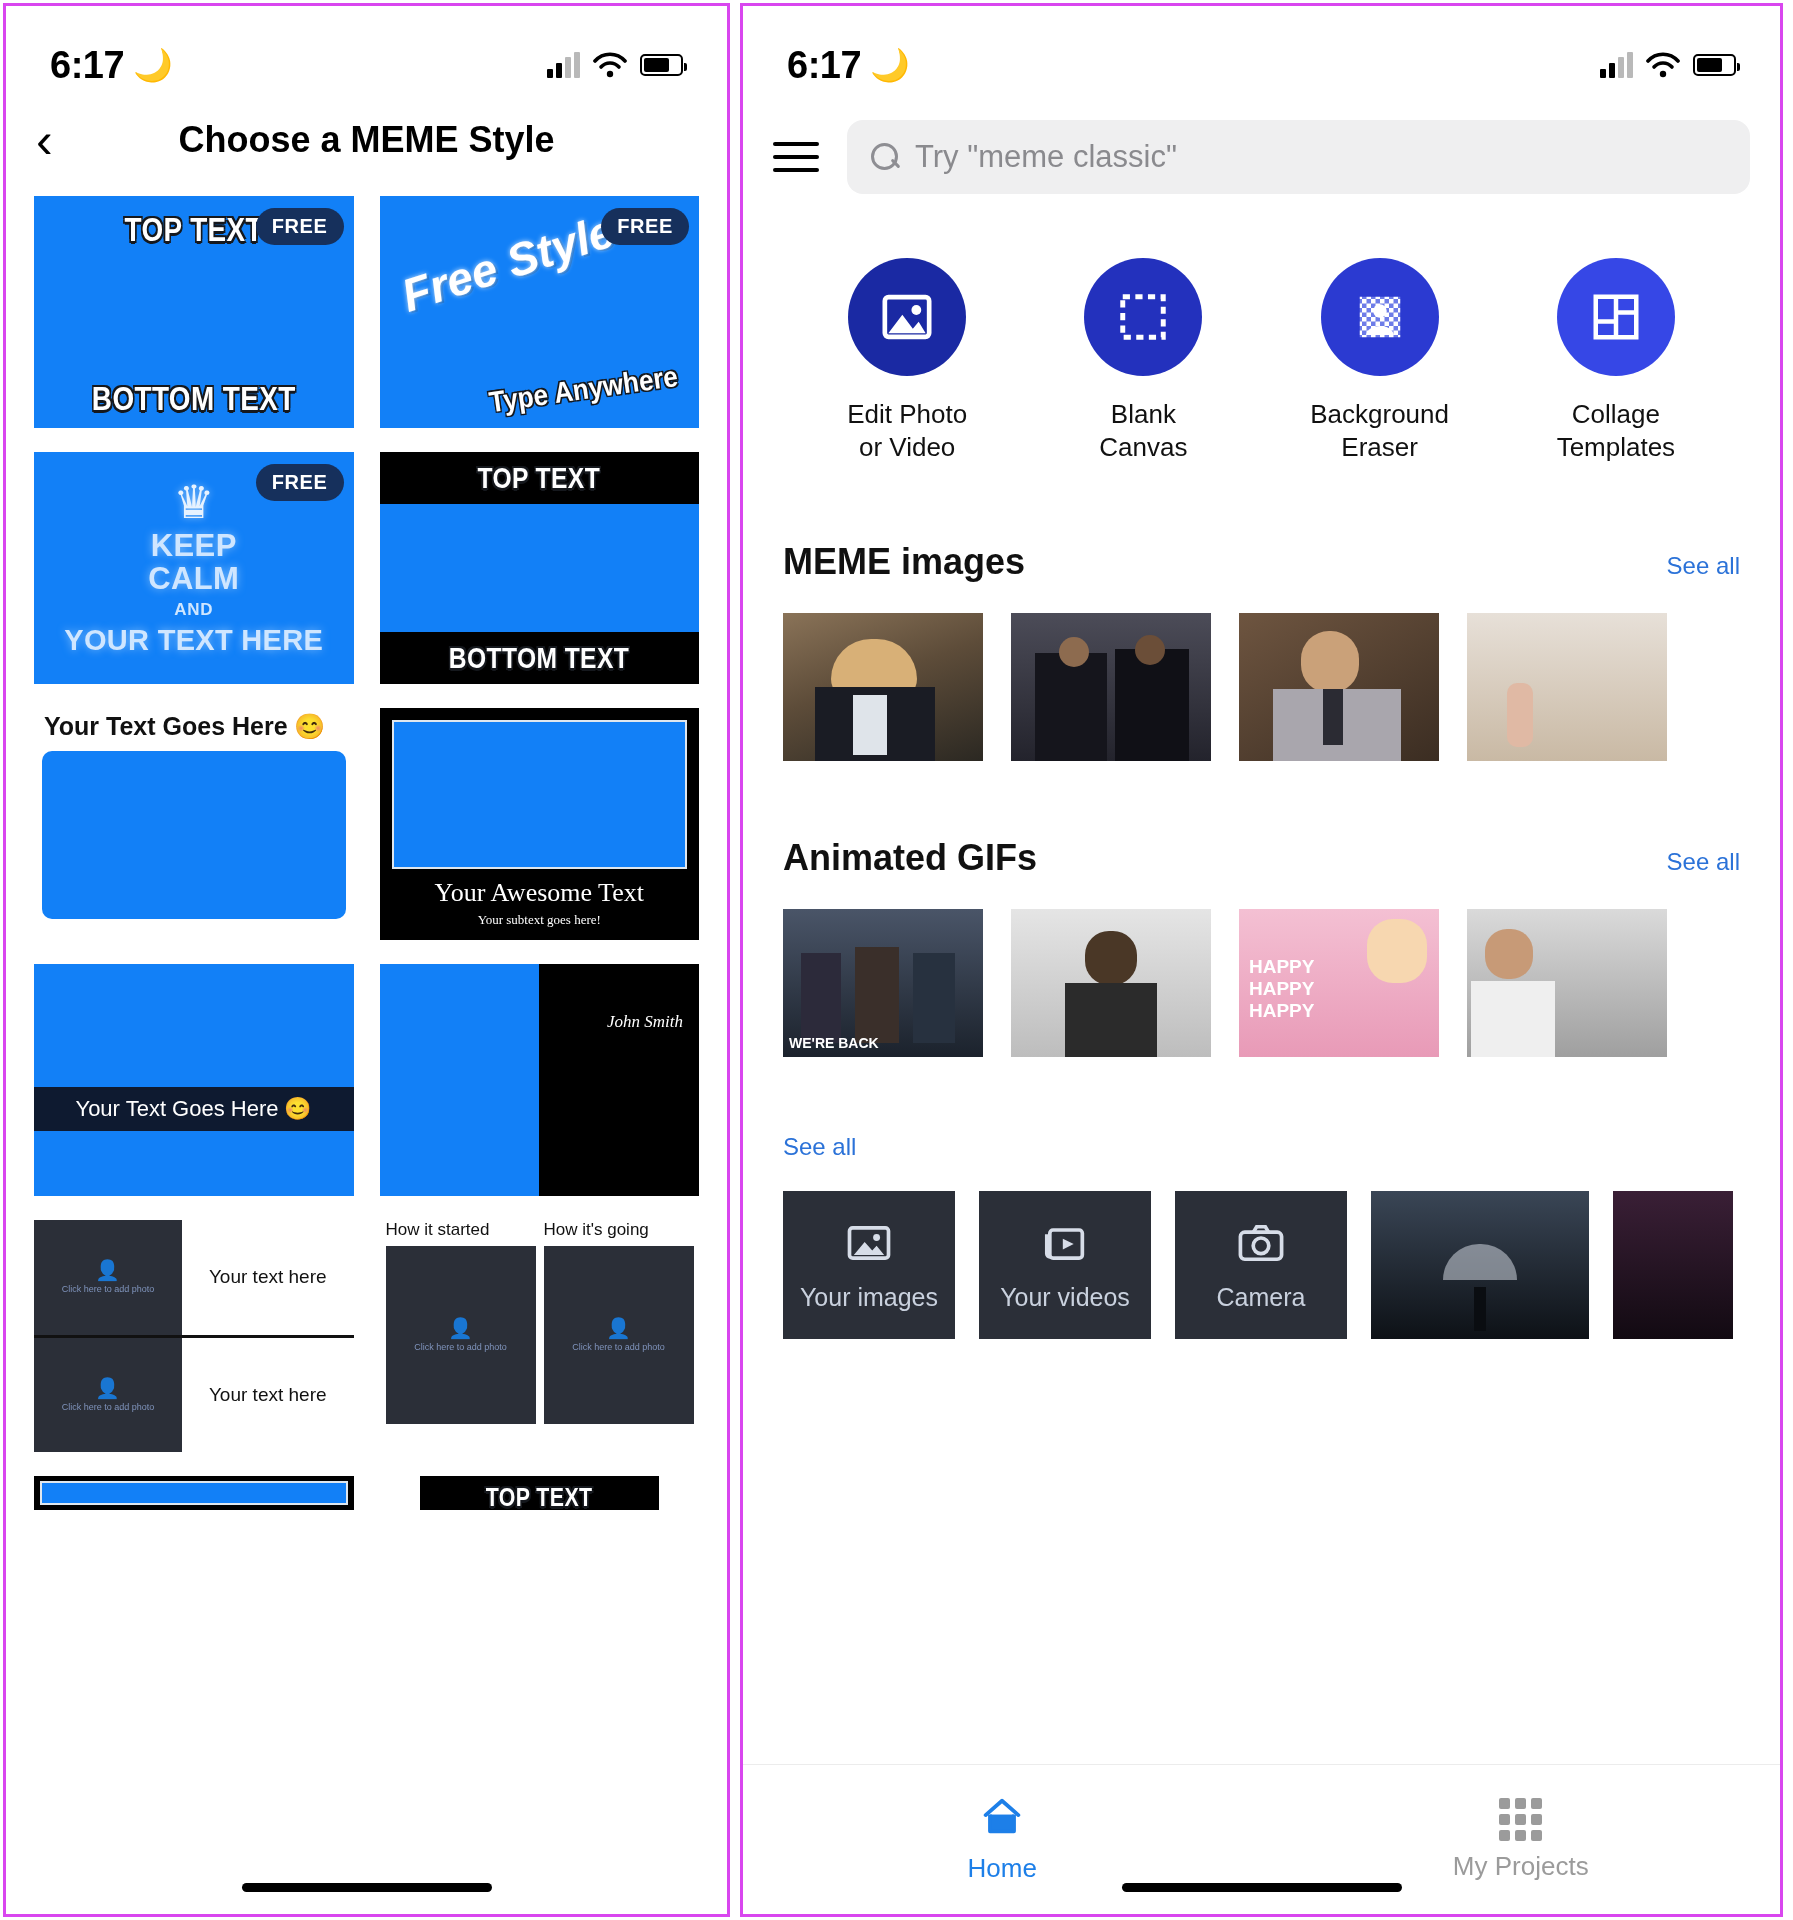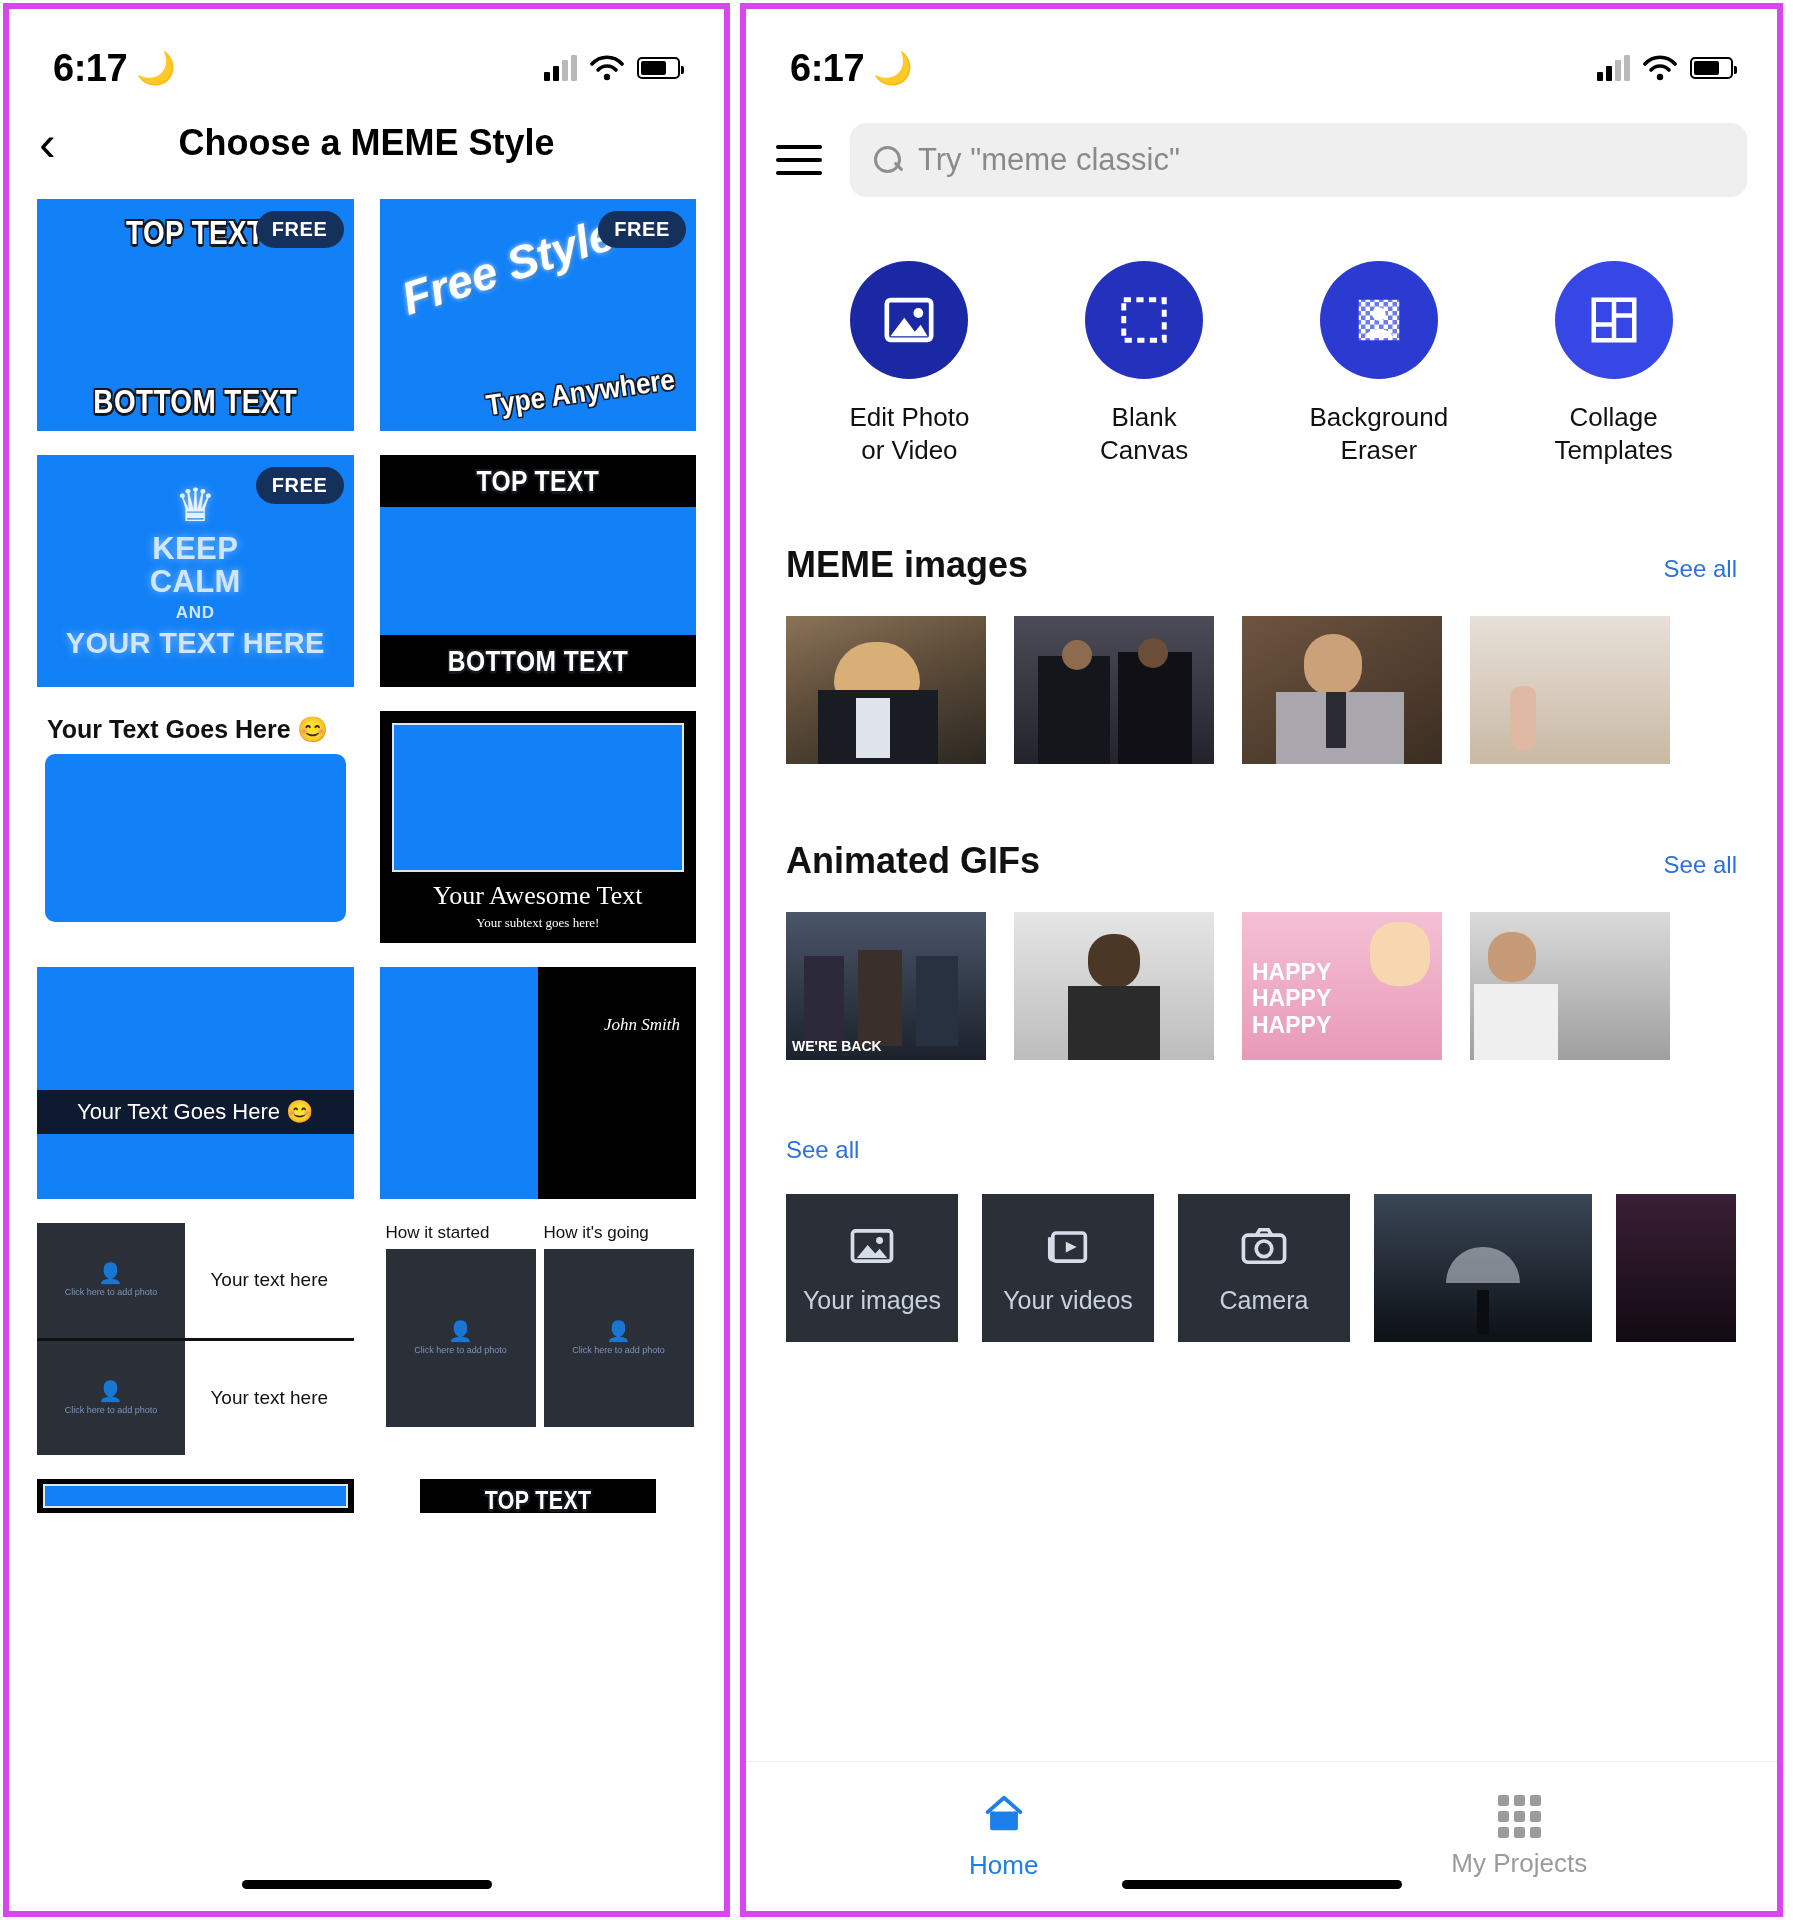--- a/index.html
+++ b/index.html
@@ -11,21 +11,21 @@
   }
   .screens {
     display: flex;
     gap: 10px;
     width: 1793px; height: 1920px;
     padding: 3px;
   }
   .phone {
     position: relative;
     background: #fff;
-    border: 6px solid #d946ef;
+    border: 3px solid #d946ef;
     overflow: hidden;
   }
   .phone.left  { width: 727px; }
   .phone.right { width: 1043px; }
 
   
   .statusbar {
     height: 92px;
     display: flex; align-items: center;
     justify-content: space-between;
@@ -214,21 +214,21 @@
   .sec-head { display:flex; align-items:baseline; justify-content: space-between; }
   .sec-title { font-size: 36px; font-weight: 700; color:#111; }
   .see-all { font-size: 24px; color:#2b72d8; cursor:pointer; }
   .thumbs { display:flex; gap: 28px; margin-top: 30px; overflow:hidden; }
   .thumb { width: 200px; height: 148px; flex:none; overflow:hidden; position:relative; background:#ddd; }
   .thumb .cap {
     position:absolute; left: 6px; bottom: 6px; color:#fff;
     font-size: 14px; font-weight: 700;
   }
   .thumb .hhh {
-    position:absolute; left: 10px; top: 32%; color:#fff; font-size: 23px;
+    position:absolute; left: 10px; top: 32%; color:#fff; font-size: 19px;
     line-height: 1.15; font-weight: 600; text-align:left;
   }
 
   .tiles { display:flex; gap: 24px; margin-top: 30px; overflow:hidden; }
   .tile {
     width: 172px; height: 148px; flex:none; background:#2b2f38;
     display:flex; flex-direction:column; align-items:center; justify-content:center;
     color:#e7ebf2; gap: 14px;
   }
   .tile .tl { font-size: 25px; color:#c9d1de; }

